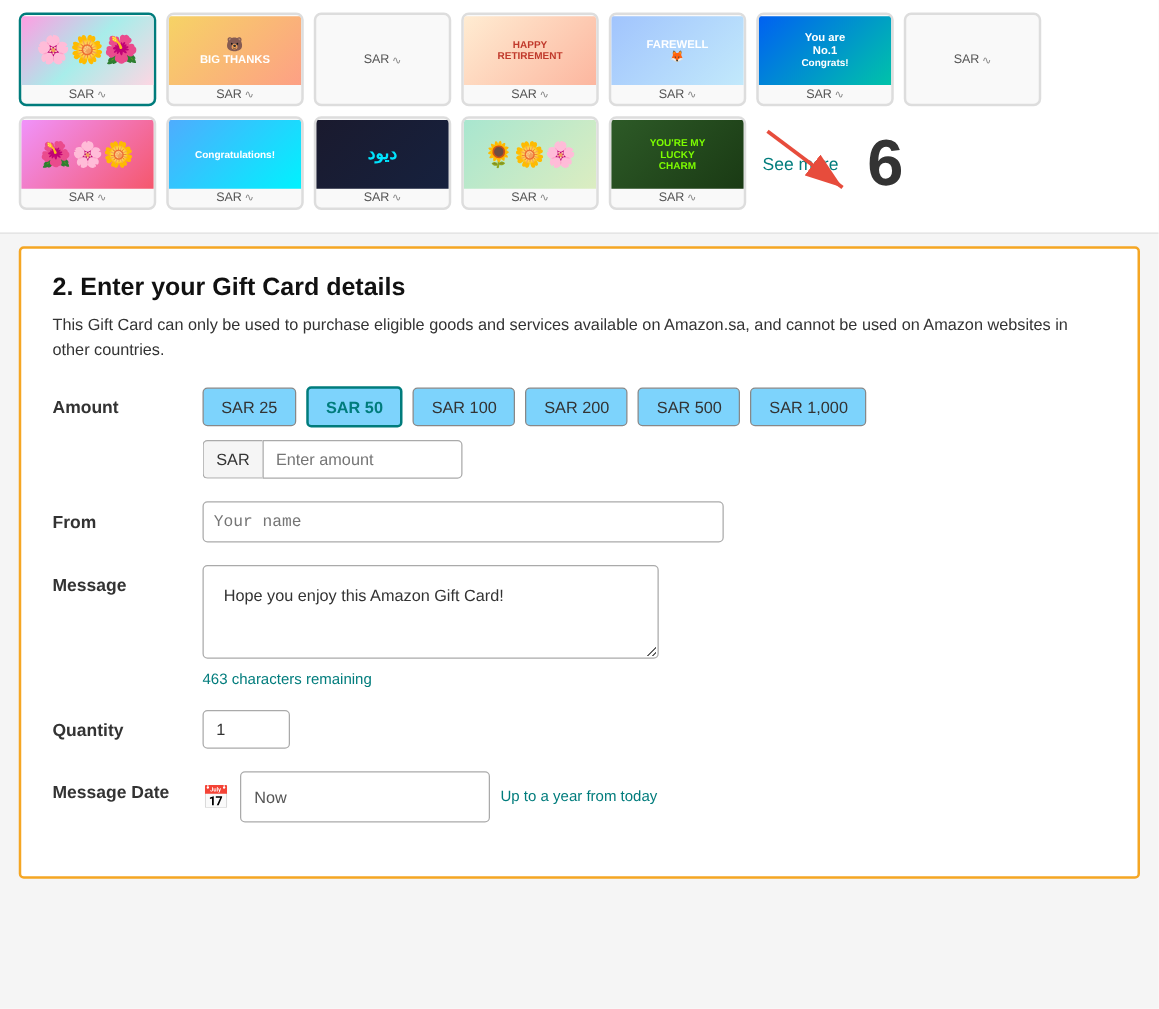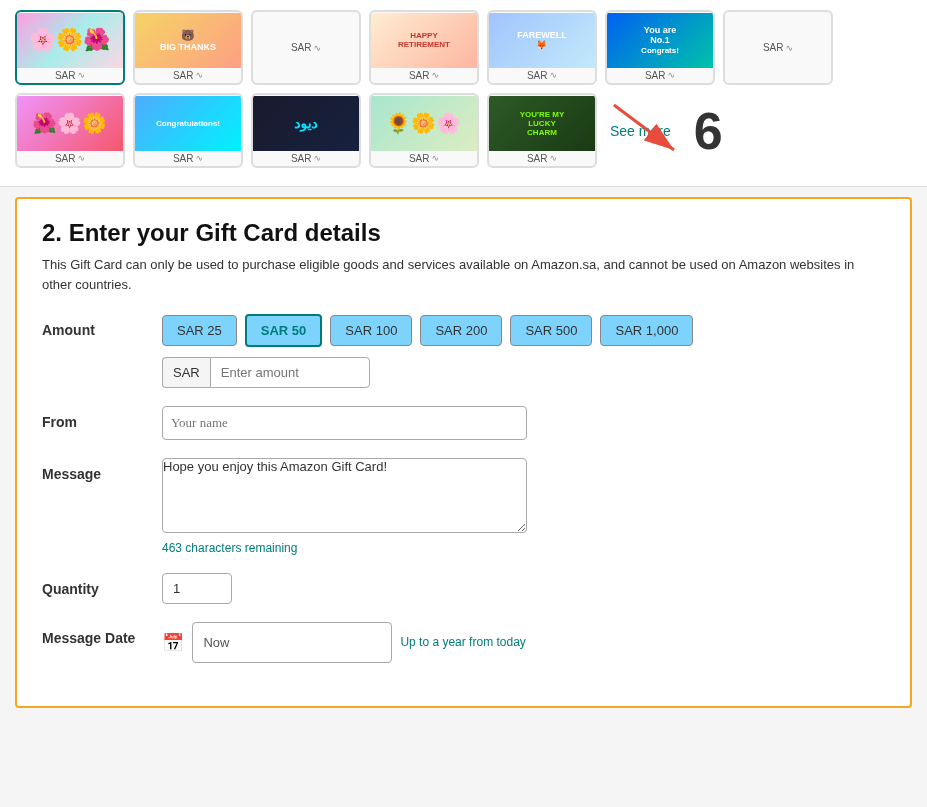--- a/index.html
+++ b/index.html
@@ -100,21 +100,21 @@
     
     .form-section {
       border: 2px solid #f5a623;
       border-radius: 4px;
       margin: 10px 15px;
       background: #fff;
       padding: 20px 25px 25px 25px;
     }
 
     .section-title {
-      font-size: 24px;
+      font-size: 20px;
       font-weight: bold;
       color: #111;
       margin-bottom: 8px;
     }
 
     .section-desc {
       font-size: 13px;
       color: #333;
       margin-bottom: 20px;
       line-height: 1.5;
@@ -203,36 +203,36 @@
     }
 
     .field-hint {
       font-size: 12px;
       color: #007c7c;
       margin-top: 4px;
     }
 
     
     .from-input {
-      width: 365px;
+      width: 417px;
       border: 1px solid #aaa;
       border-radius: 4px;
       padding: 8px;
       font-size: 13px;
       color: #888;
-      font-family: Liberation Serif, serif;
+      font-family: Liberation Mono, monospace;
     }
 
     
     .message-textarea {
       width: 365px;
       height: 75px;
       border: 1px solid #aaa;
       border-radius: 4px;
-      padding: 0;
+      padding: 16px;
       font-size: 13px;
       color: #333;
       resize: vertical;
       font-family: Arial, sans-serif;
     }
 
     .chars-remaining {
       font-size: 12px;
       color: #007c7c;
       margin-top: 4px;

